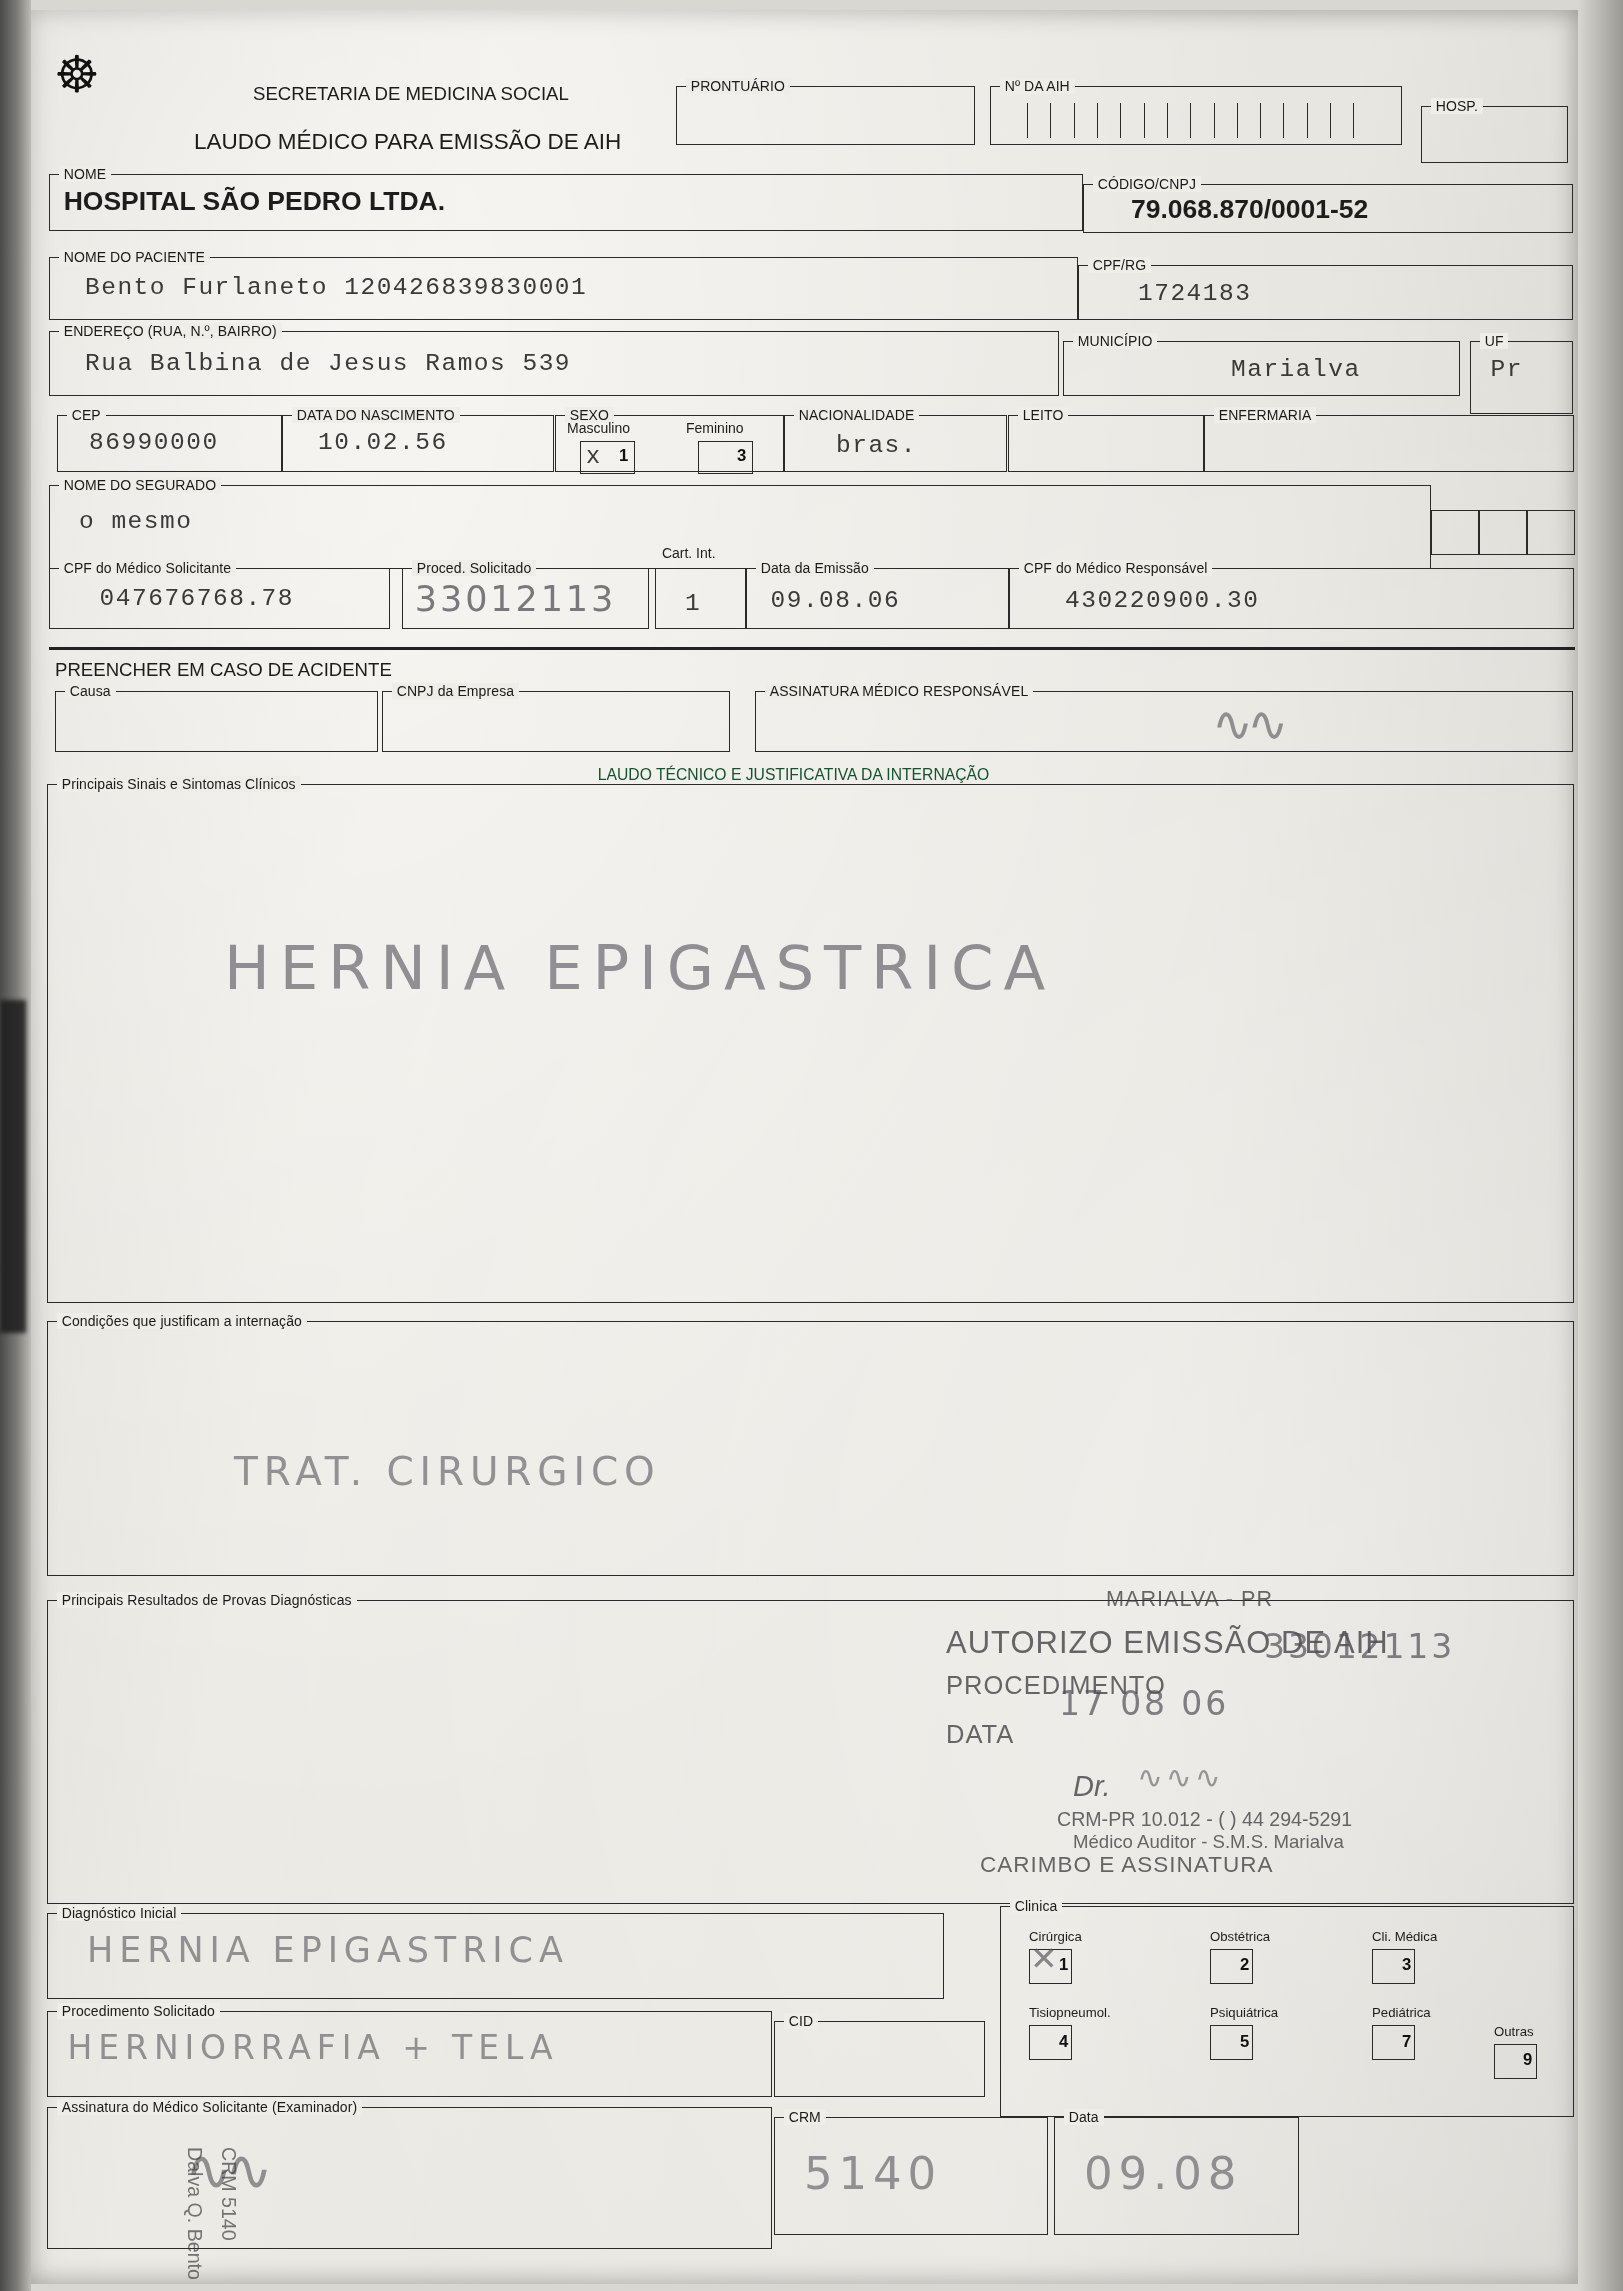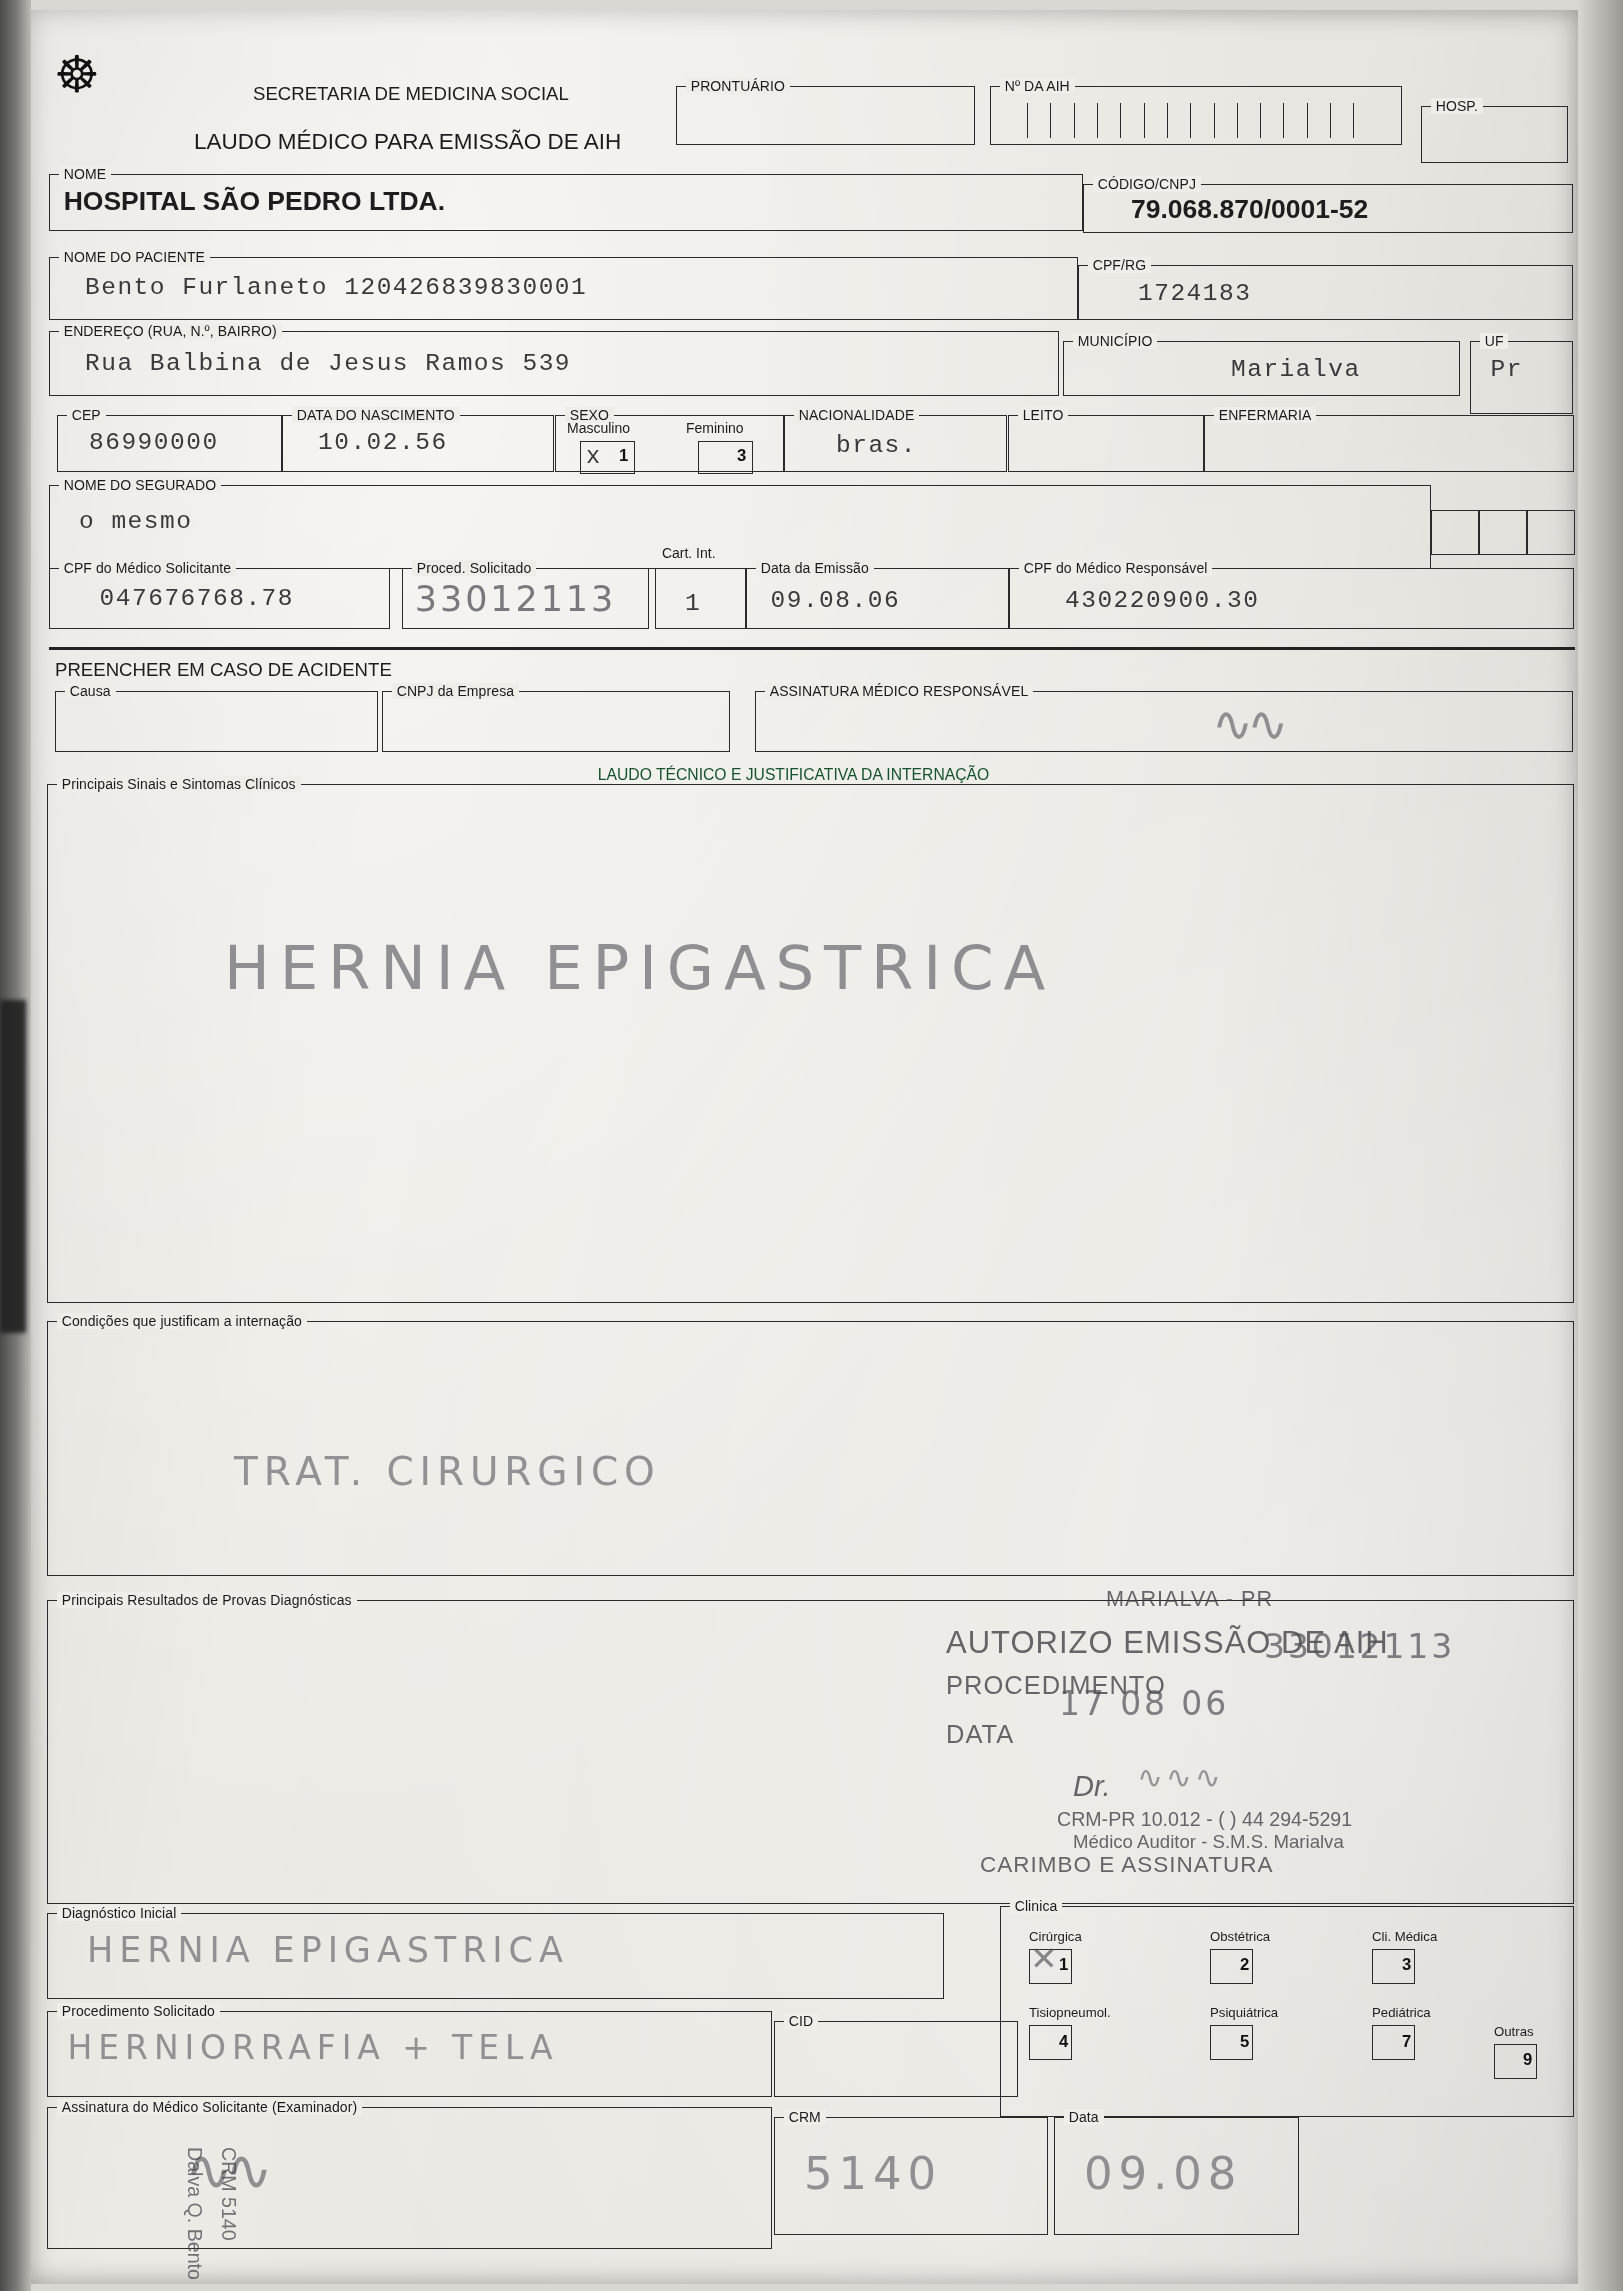--- a/index.html
+++ b/index.html
@@ -403,21 +403,21 @@
   <div class="clinnum" style="left:1402px; top:2032px;">7</div>
 
   <div class="clinlbl" style="left:1494px; top:2024px;">Outras</div>
   <div class="clinbox" style="left:1494px; top:2044px;"></div>
   <div class="clinnum" style="left:1523px; top:2050px;">9</div>
 
   <div class="fs" style="left:47px; top:2011px; width:725px; height:86px;">
     <span class="cap">Procedimento Solicitado</span>
     <span class="val hw-md" style="left:19.6px; top:15.7px; font-size:33px;">HERNIORRAFIA + TELA</span>
   </div>
-  <div class="fs" style="left:774px; top:2021px; width:244px; height:76px;">
+  <div class="fs" style="left:774px; top:2021px; width:211px; height:76px;">
     <span class="cap">CID</span>
     <span class="val tw" style="left:17.6px; top:19.6px;"></span>
   </div>
 
   <div class="fs" style="left:47px; top:2107px; width:725px; height:142px;">
     <span class="cap">Assinatura do Médico Solicitante (Examinador)</span>
     <span class="sig-scribble" style="left:137px; top:29px; font-size:57px; letter-spacing:-7.8px;">∿∿</span>
   </div>
   <div class="stamp rot" style="left:206px; top:2147px; transform:rotate(90deg); font-size:19.6px; opacity:.7;">Dalva Q. Bento</div>
   <div class="stamp rot" style="left:240px; top:2147px; transform:rotate(90deg); font-size:19.6px; opacity:.7;">CRM 5140</div>

